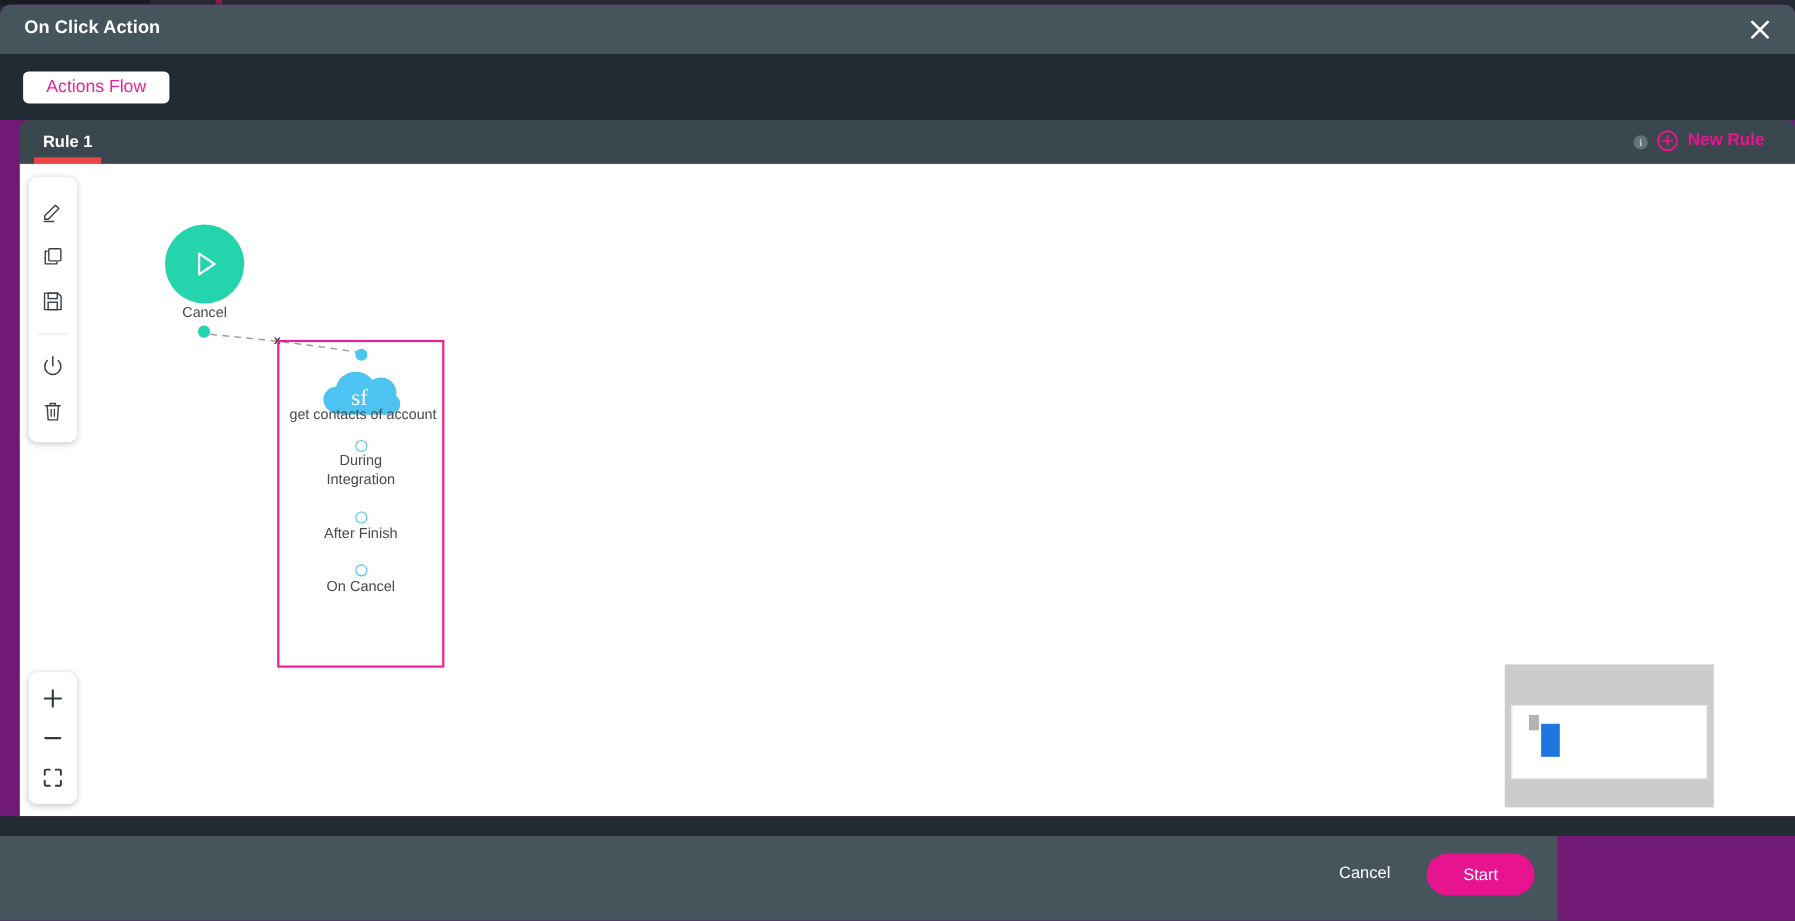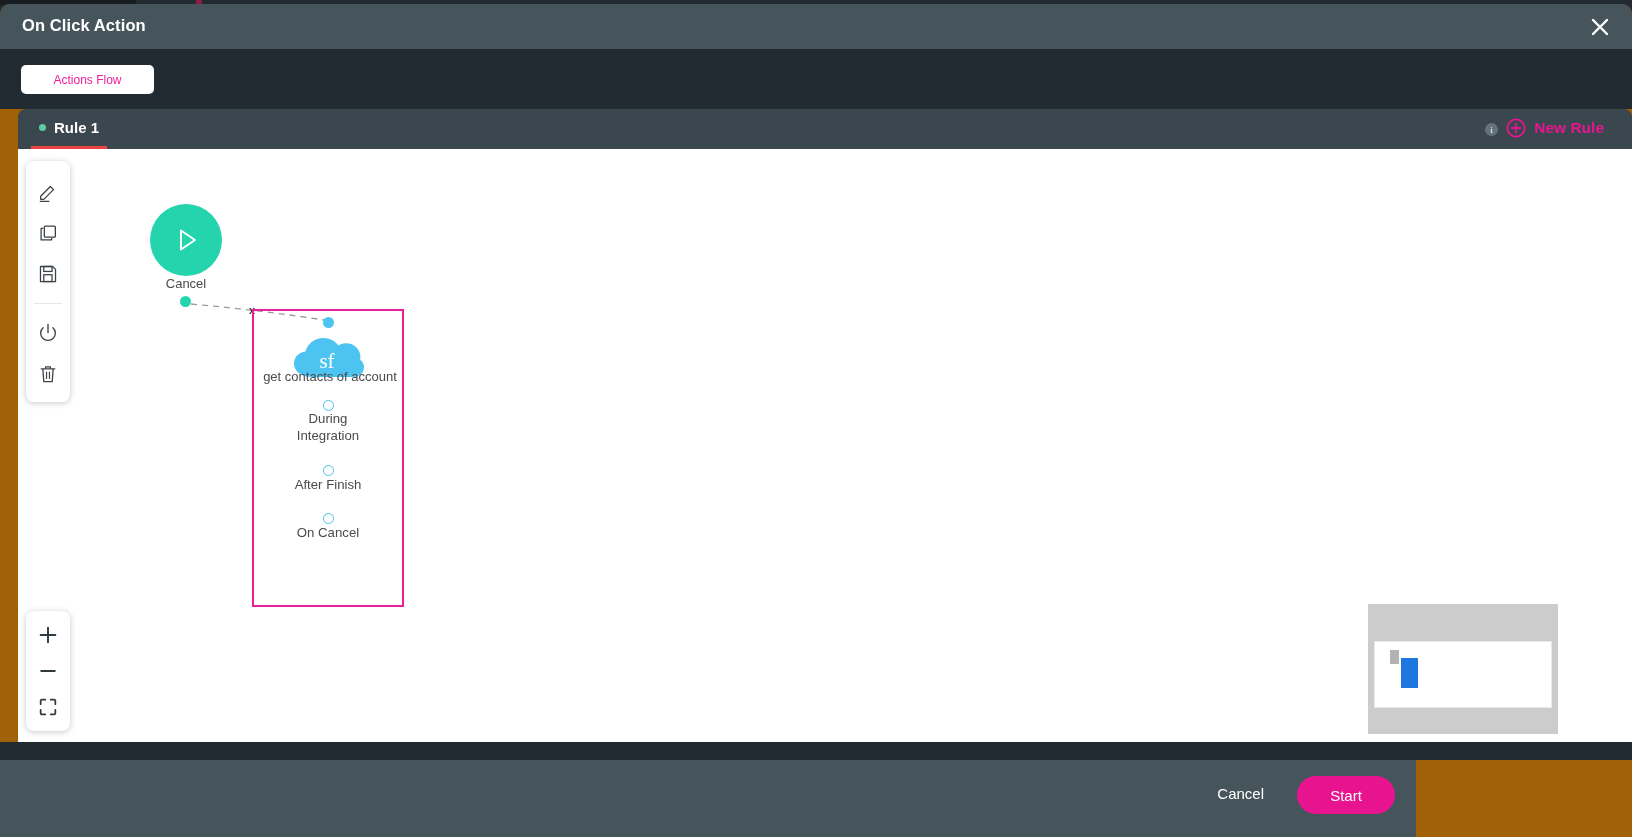--- a/index.html
+++ b/index.html
@@ -24,21 +24,21 @@
   .page-behind-accent {
     position: absolute; left: 196px; top: 0;
     width: 6px; height: 4px;
     background: #8b1c46;
   }
 
   .modal {
     position: absolute;
     left: 0; top: 4px;
     width: 1632px; height: 833px;
-    background: #a16207;
+    background: #701a75;
     border-radius: 10px 10px 0 0;
     overflow: hidden;
   }
 
   
   .titlebar {
     position: absolute; left: 0; top: 0;
     width: 1632px; height: 45px;
     background: #46555c;
     border-radius: 10px 10px 0 0;
@@ -62,39 +62,40 @@
     position: absolute; left: 0; top: 45px;
     width: 1632px; height: 60px;
     background: #222b31;
   }
   .chip {
     position: absolute; left: 21px; top: 16px;
     width: 133px; height: 29px;
     background: #ffffff;
     border-radius: 5px;
     color: #ee1e9a;
-    font-size: 12px;
+    font-size: 16px;
     display: flex; align-items: center; justify-content: center;
     cursor: pointer;
   }
 
   
   .rulebar {
     position: absolute; left: 18px; top: 105px;
     width: 1614px; height: 40px;
     background: #3b474e;
     border-radius: 8px 8px 0 0;
   }
   .rule-tab {
     position: absolute; left: 13px; top: 0;
     height: 40px;
     padding: 12px 8px;
     display: flex; align-items: center;
-    border-bottom: 3px solid #ef4444;
-    cursor: pointer;
+    border-bottom: 6px solid #ef4444;
+    cursor: pointer;
+    flex-direction: column;
   }
   .rule-dot {
     width: 7px; height: 7px; border-radius: 50%;
     background: #5ecba1;
     margin-right: 8px;
   }
   .rule-label {
     color: #ffffff; font-size: 15px; font-weight: bold;
   }
   .info-icon {

